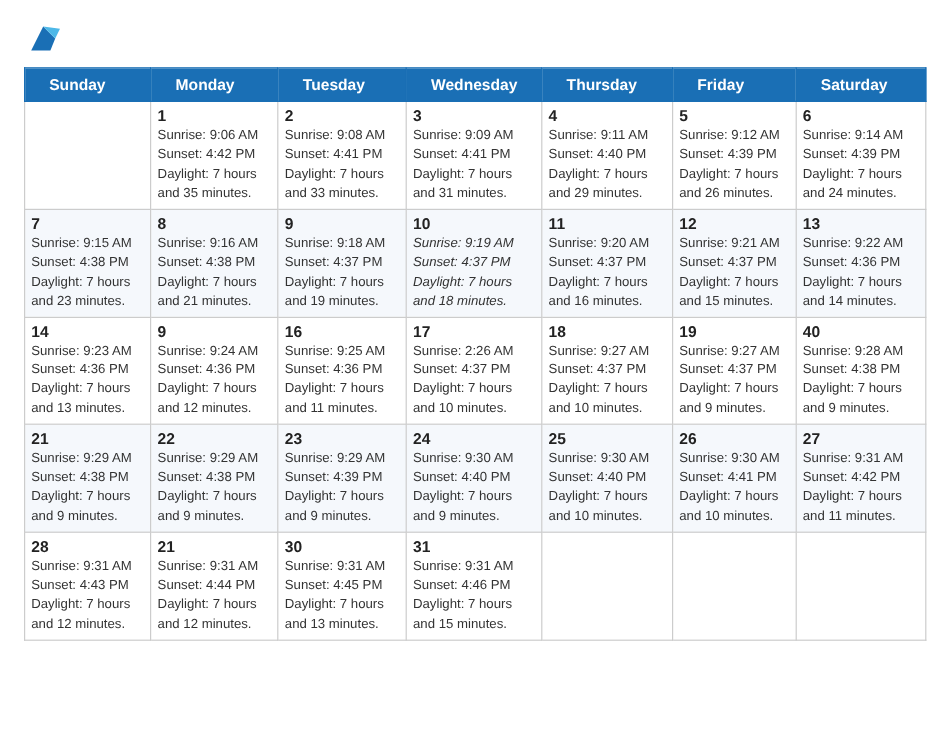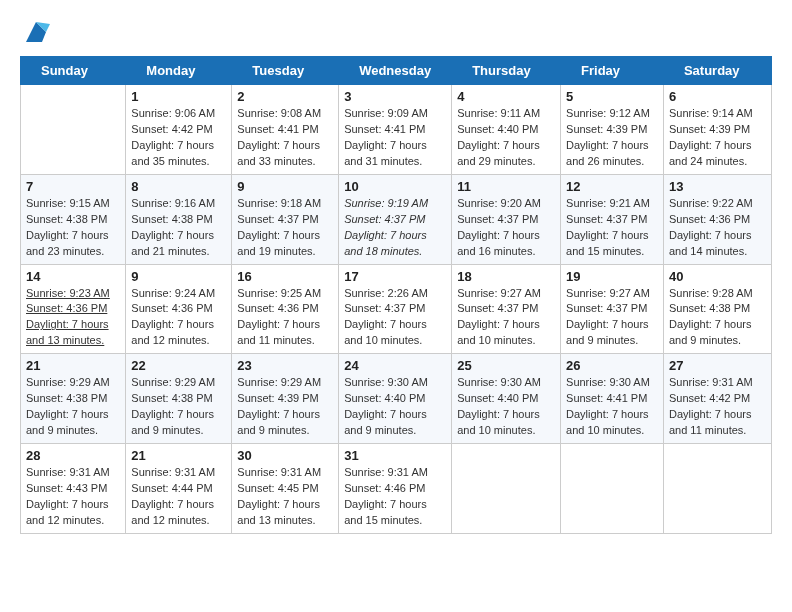--- a/index.html
+++ b/index.html
@@ -224,21 +224,21 @@
             <span class="day-num">13</span>
             <div class="day-info" style="white-space: pre-line;">Sunrise: 9:22 AM
 Sunset: 4:36 PM
 Daylight: 7 hours
 and 14 minutes.</div>
           </td>
         </tr>
         <tr>
           <td>
             <span class="day-num">14</span>
-            <div class="day-info" style="white-space: pre-line; text-decoration: underline;">Sunrise: 9:23 AM
+            <div class="day-info" style="white-space: pre-line;">Sunrise: 9:23 AM
 Sunset: 4:36 PM
 Daylight: 7 hours
 and 13 minutes.</div>
           </td>
           <td>
             <span class="day-num">9</span>
             <div class="day-info" style="white-space: pre-line;">Sunrise: 9:24 AM
 Sunset: 4:36 PM
 Daylight: 7 hours
 and 12 minutes.</div>

